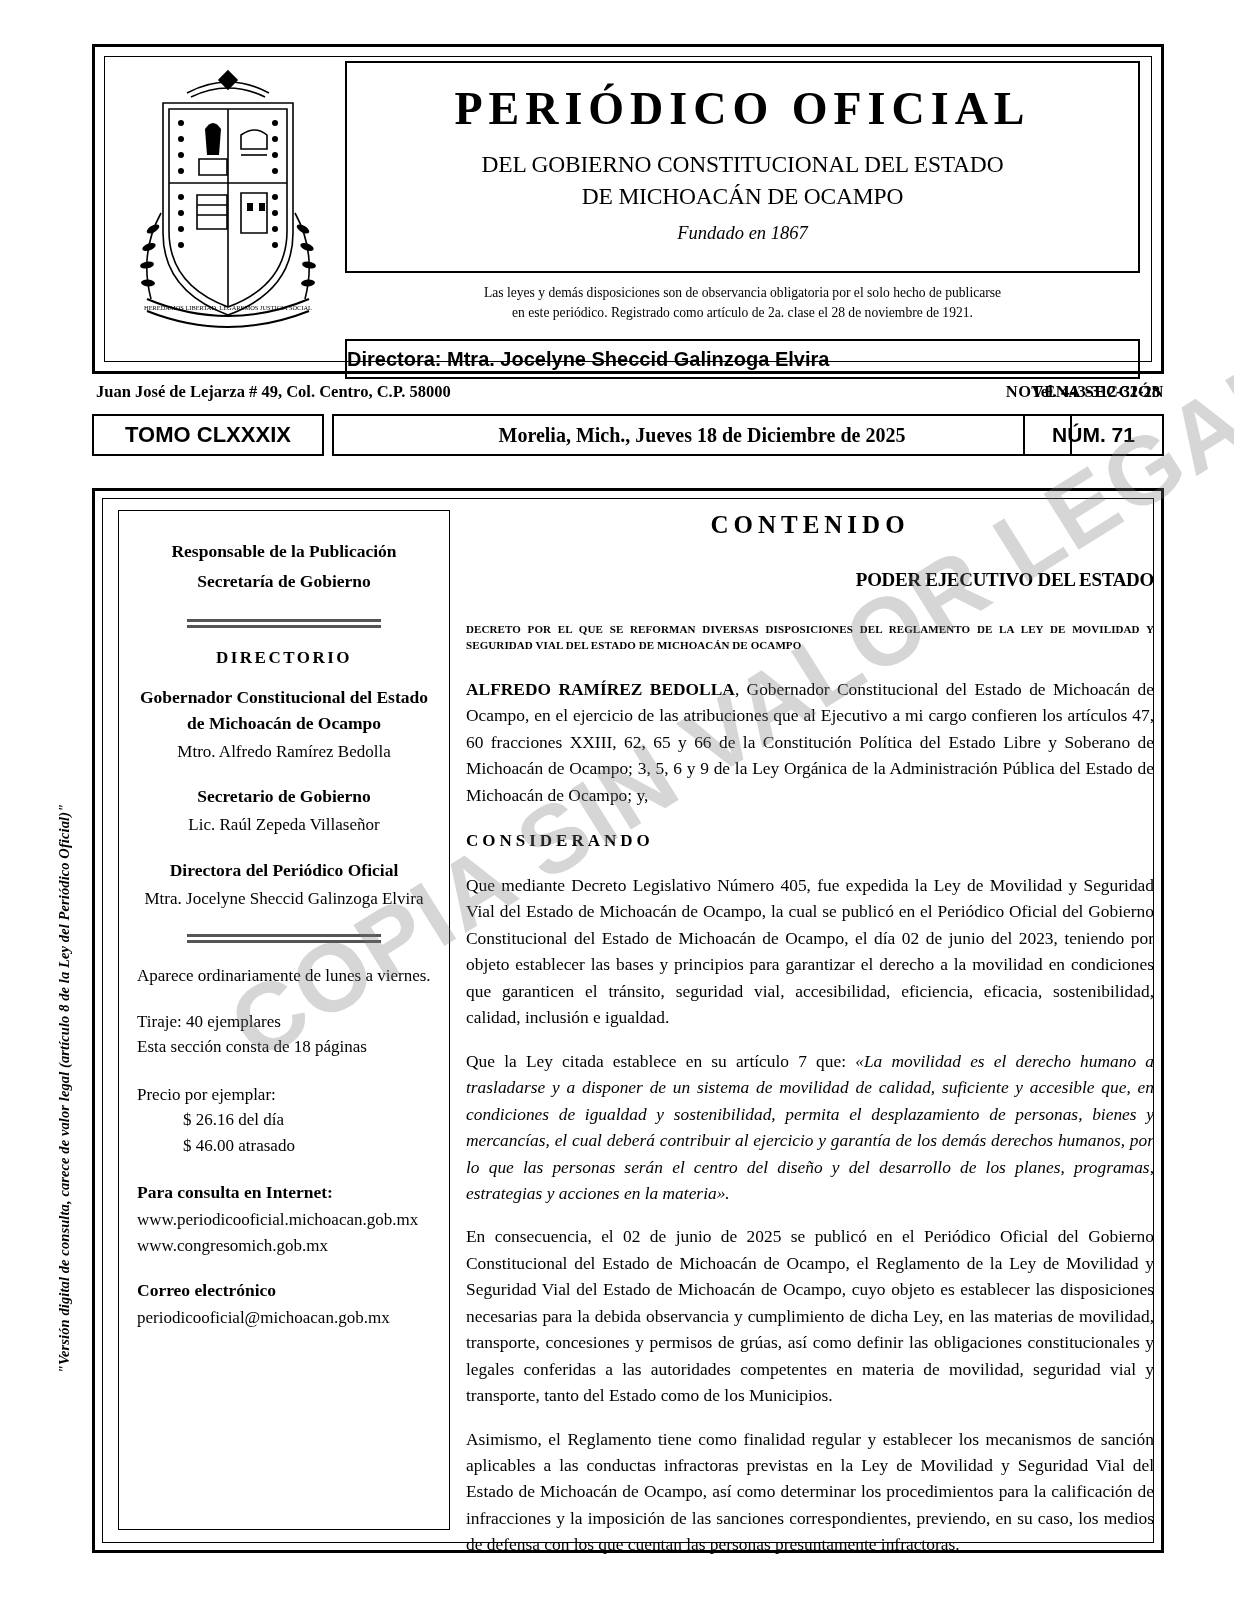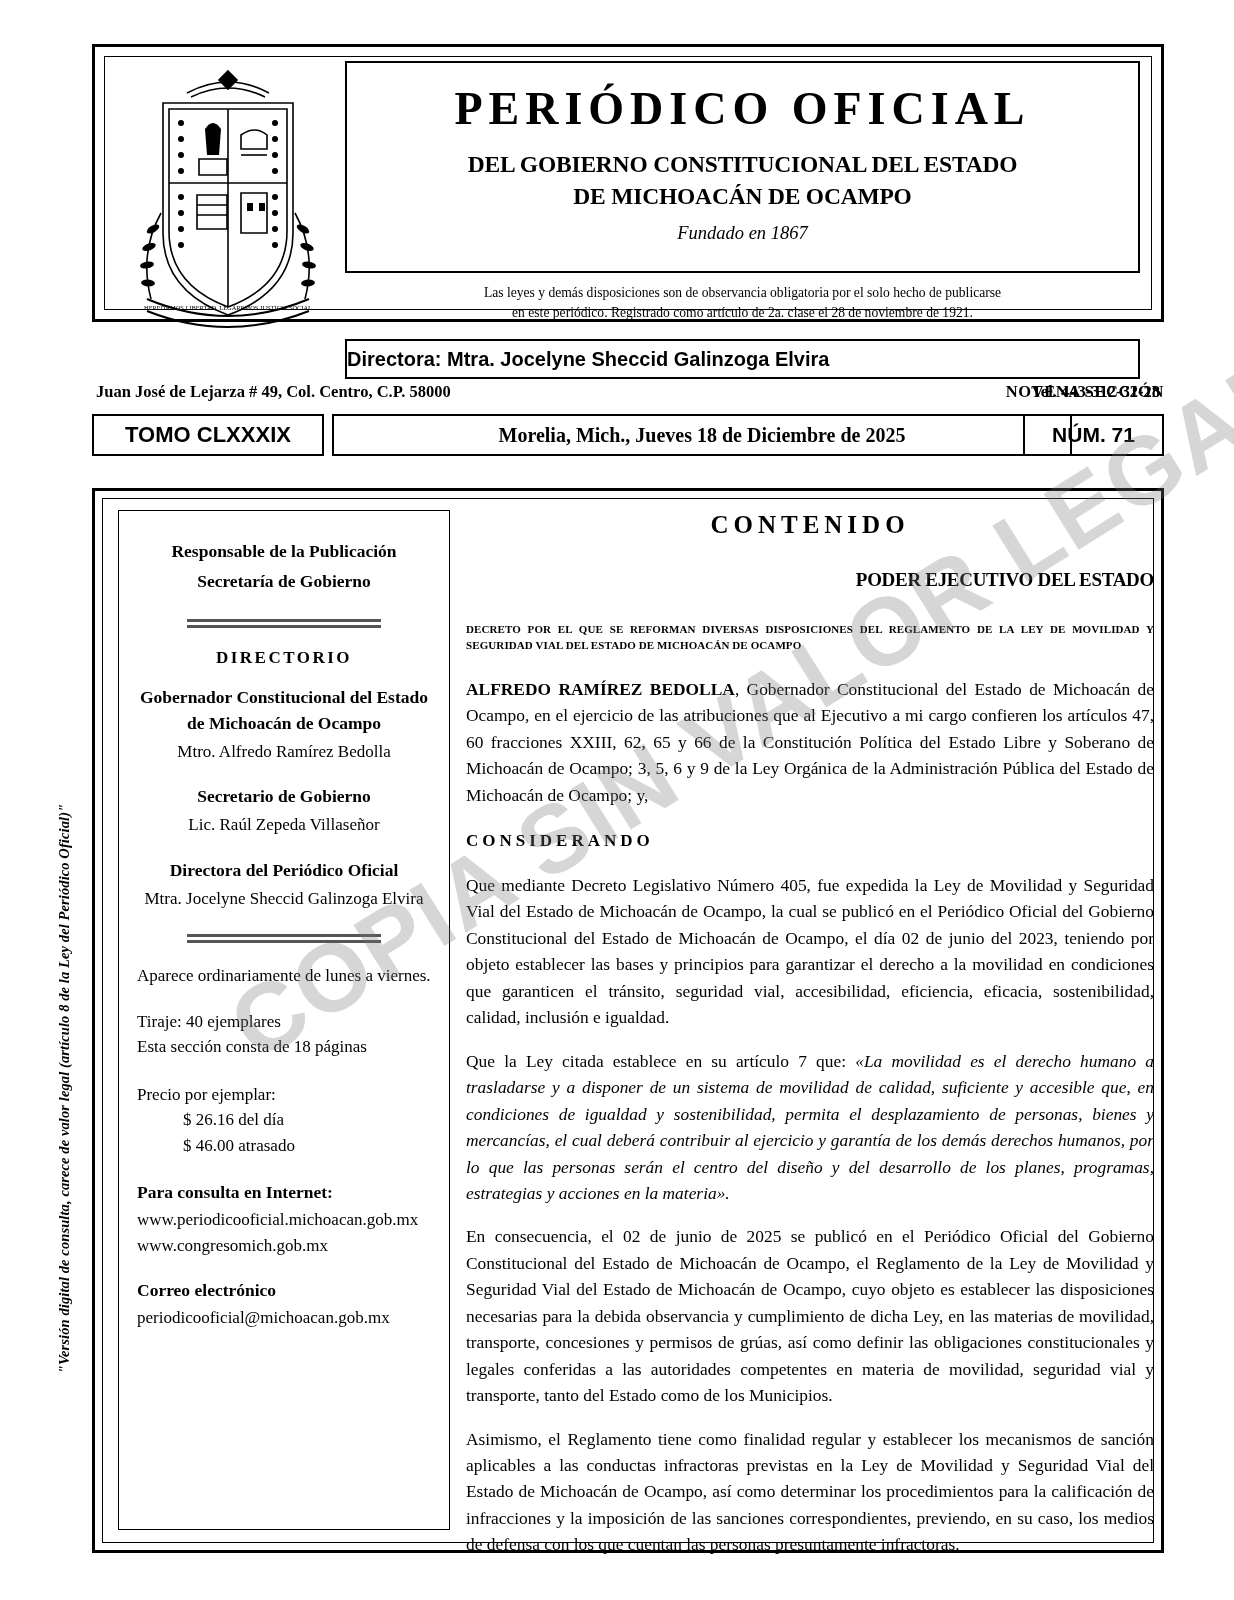--- a/index.html
+++ b/index.html
@@ -29,21 +29,21 @@
     font-size:14.5px;
     letter-spacing:0.1px;
     text-align:center;
     white-space:nowrap;
   }
 
   
   .masthead{
     position:absolute;
     left:92px;top:44px;
-    width:1072px;height:278px;
+    width:1072px;height:330px;
     border:3px solid #000;
     box-sizing:border-box;
     padding:19px;
   }
   .masthead-inner{
     position:absolute;
     left:9px;top:9px;right:9px;bottom:9px;
     border:1px solid #000;
   }
   .crest{
@@ -64,21 +64,21 @@
   .po-title{
     font-size:46px;
     font-weight:bold;
     letter-spacing:6px;
     margin-top:22px;
     line-height:1.05;
     font-family:"Liberation Serif", serif;
   }
   .po-sub1{
     font-size:23.5px;
-    font-weight:bold;
+    font-weight:normal;
     margin-top:16px;
     line-height:1.28;
     letter-spacing:-0.2px;
   }
   .po-founded{
     font-size:18.5px;
     font-style:italic;
     margin-top:12px;
   }
   .legal-note{

